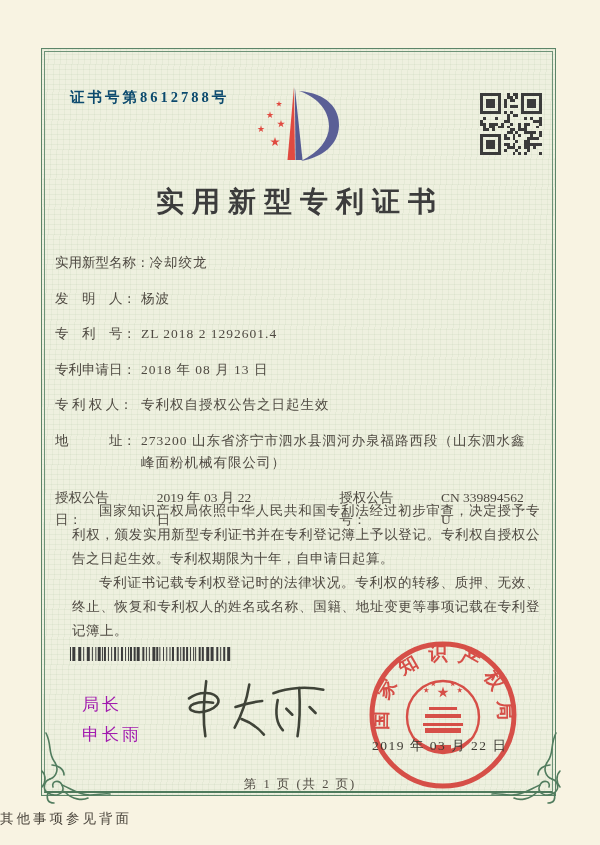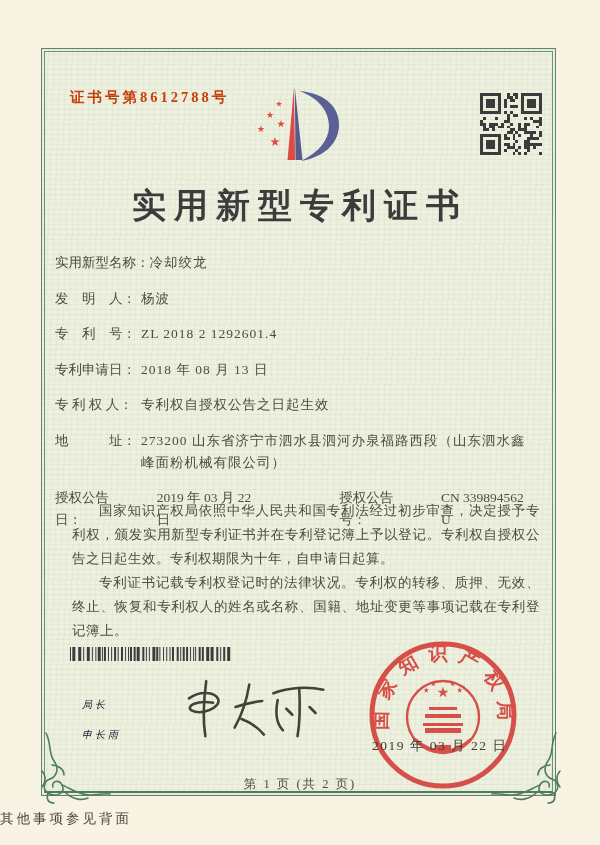--- a/index.html
+++ b/index.html
@@ -23,43 +23,43 @@
   .frame-inner{
     position:absolute;inset:2px;border:1px solid #6d9277;
     border-bottom:2px solid #4f7a5c;
   }
   .corner{position:absolute;width:74px;height:74px;pointer-events:none;}
   .corner.bl{left:38px;bottom:40px;}
   .corner.br{right:36px;bottom:40px;transform:scaleX(-1);}
   
   .cert-no{
     position:absolute;left:70px;top:88px;
-    color:#c2410c;font-size:14.5px;letter-spacing:3px;font-weight:bold;
+    color:#0c4a6e;font-size:14.5px;letter-spacing:3px;font-weight:bold;
   }
   .logo{position:absolute;left:245px;top:82px;}
   .qr{position:absolute;left:477px;top:90px;width:74px;height:74px;}
   .title{
     position:absolute;left:0;top:183px;width:100%;text-align:center;
-    font-size:34px;font-weight:bold;color:#3c3c3c;letter-spacing:8px;
+    font-size:28px;font-weight:bold;color:#3c3c3c;letter-spacing:8px;
   }
   
   .fields{position:absolute;left:55px;top:252px;width:478px;font-size:13.5px;color:#4f4a42;}
   .frow{display:flex;margin-bottom:13.5px;line-height:22px;}
   .flabel{flex:0 0 86px;white-space:nowrap;}
   .fvalue{flex:1;letter-spacing:1px;}
   .grant-row{display:flex;line-height:22px;margin-top:1px;gap:24px;}
   .grant-row .pair2{margin-left:52px;}
   
   .paras{position:absolute;left:72px;top:499px;width:468px;
     font-size:13.5px;line-height:1.78;color:#4f4a42;text-align:justify;}
   .paras p{margin:0;text-indent:2em;letter-spacing:0.5px;}
   
   .barcode{position:absolute;left:70px;top:647px;width:162px;height:14px;}
   
-  .issuer{position:absolute;left:82px;top:690px;font-size:10px;color:#0f172a;letter-spacing:3px;line-height:30px;font-style:italic;}
+  .issuer{position:absolute;left:82px;top:690px;font-size:17px;color:#a21caf;letter-spacing:3px;line-height:30px;}
   .signature{position:absolute;left:172px;top:676px;}
   
   .seal{position:absolute;left:365px;top:637px;opacity:.92;}
   .seal-date{
     position:absolute;left:372px;top:737px;font-size:13.5px;color:#3d3a33;
     letter-spacing:1.5px;white-space:nowrap;
   }
   
   .page-footer{position:absolute;left:0;top:776px;width:100%;text-align:center;
     font-size:12.5px;color:#4f4a42;letter-spacing:2px;}

